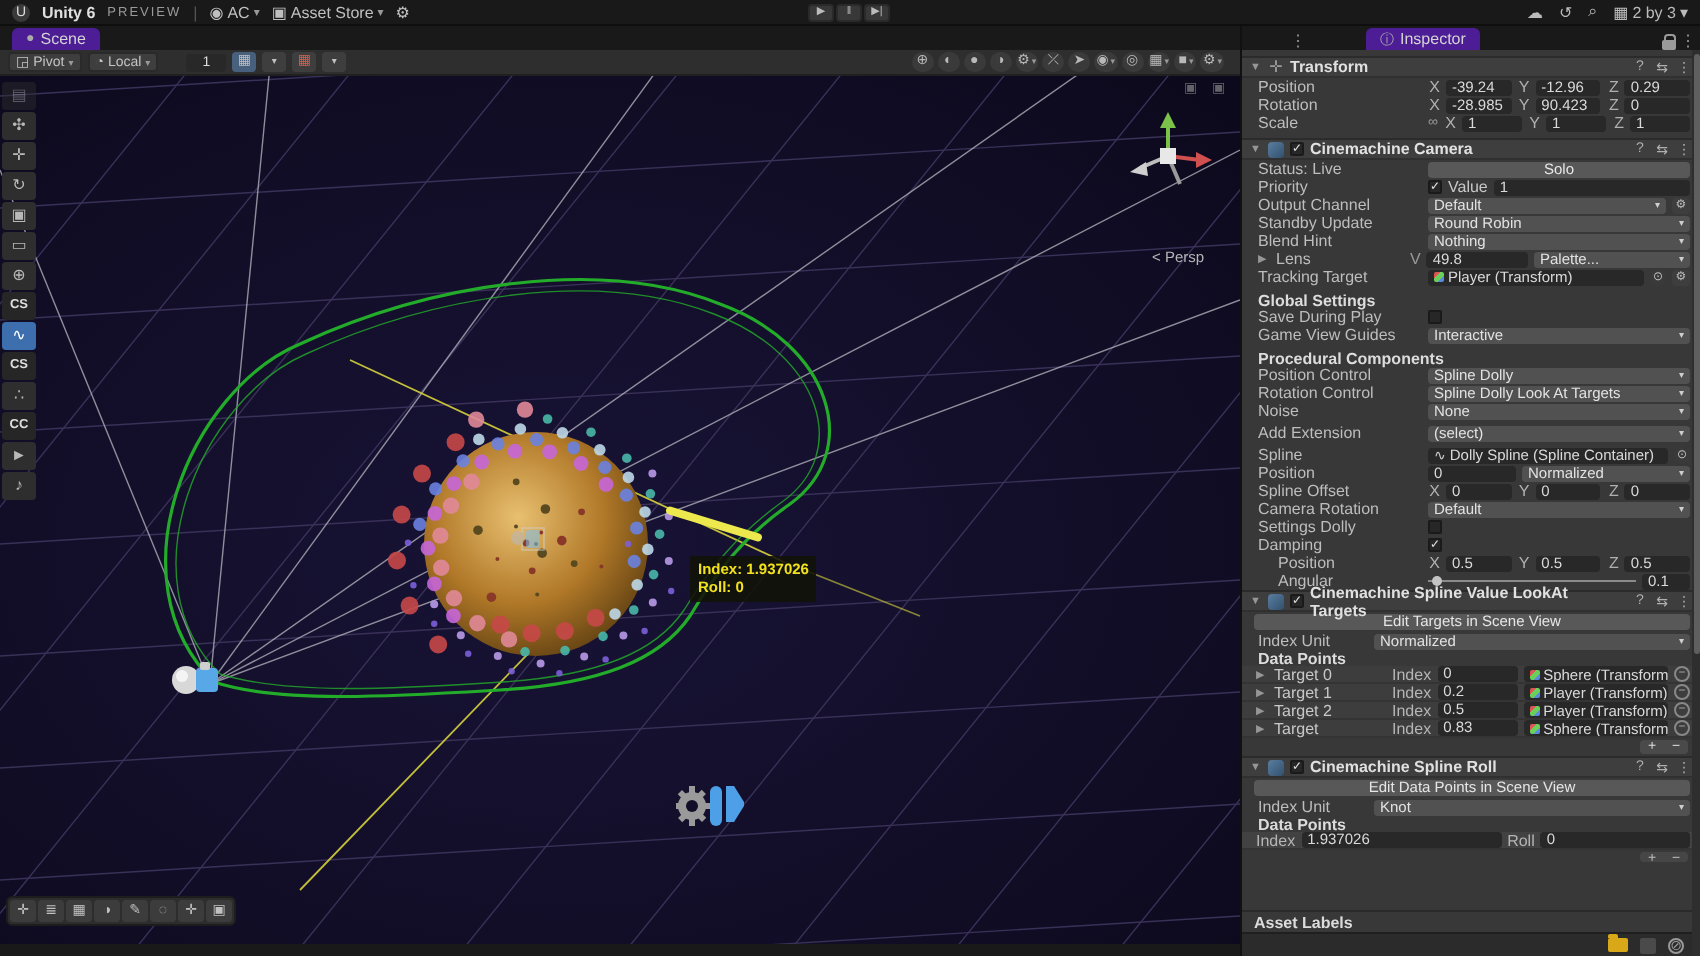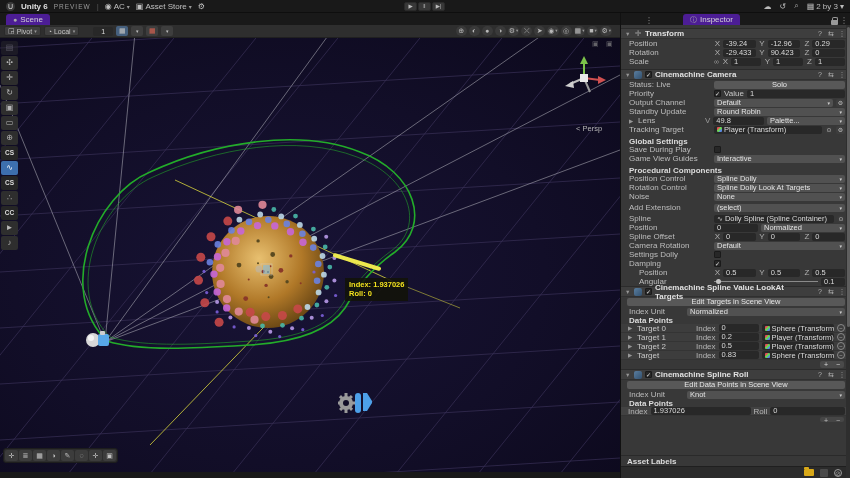--- a/index.html
+++ b/index.html
@@ -480,21 +480,21 @@
       <span class="axis">X</span>
         <span class="fld grow">-39.24</span>
       <span class="axis">Y</span>
         <span class="fld grow">-12.96</span>
       <span class="axis">Z</span>
         <span class="fld grow">0.29</span>
     </div>
     <div class="irow">
       <span class="ilabel">Rotation</span>
       <span class="axis">X</span>
-        <span class="fld grow">-29.433</span>
+        <span class="fld grow">-28.985</span>
       <span class="axis">Y</span>
         <span class="fld grow">90.423</span>
       <span class="axis">Z</span>
         <span class="fld grow">0</span>
     </div>
     <div class="irow">
       <span class="ilabel">Scale</span>
       <span style="color:#9a9a9a;font-size:7px">∞</span>
       <span class="axis">X</span>
         <span class="fld grow">1</span>
@@ -533,20 +533,27 @@
       <span class="mini">⚙</span>
     </div>
     <div class="irow">
       <span class="ilabel">Standby Update</span>
       <span class="dd grow">
           <span>Round Robin</span>
           <span class="car">▾</span>
         </span>
     </div>
     <div class="irow">
+      <span class="ilabel">Blend Hint</span>
+      <span class="dd grow">
+          <span>Nothing</span>
+          <span class="car">▾</span>
+        </span>
+    </div>
+    <div class="irow">
       <span class="fold">▶</span>
       <span class="ilabel" style="width:64px">Lens</span>
       <span style="color:#9a9a9a">V</span>
       <span class="fld grow">49.8</span>
       <span class="dd" style="width:78px">
           <span>Palette...</span>
           <span class="car">▾</span>
         </span>
     </div>
     <div class="irow">

